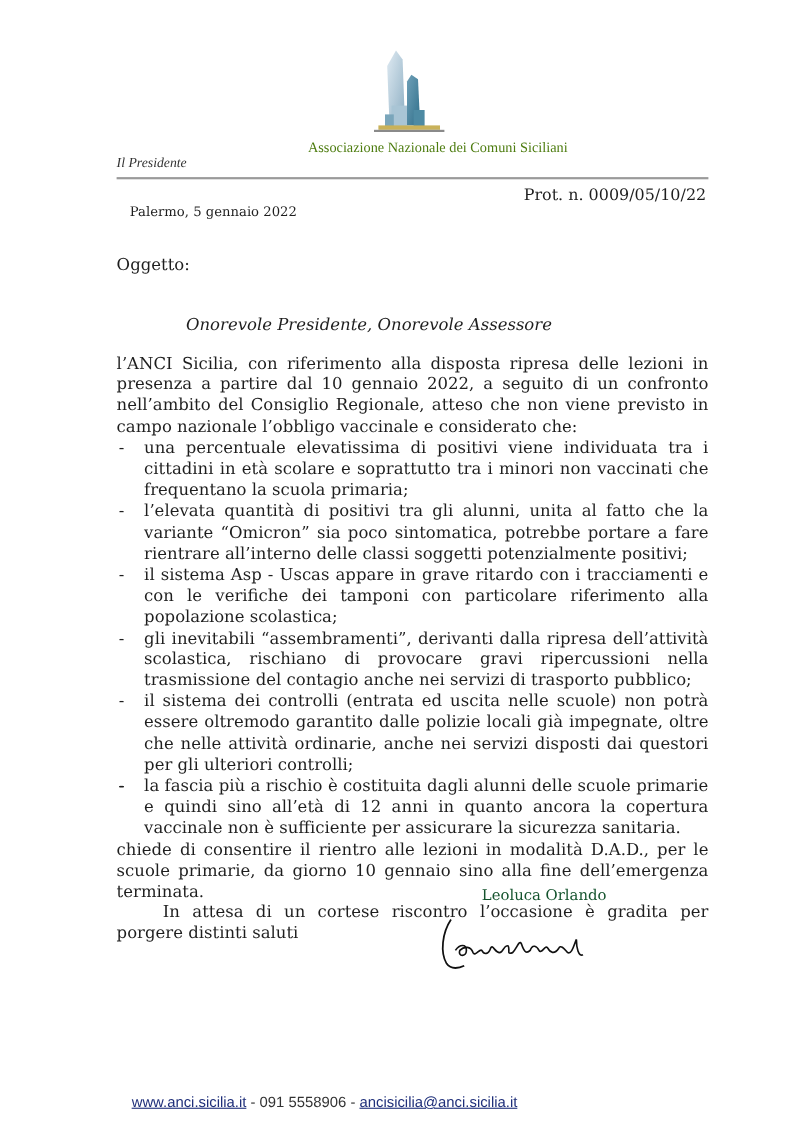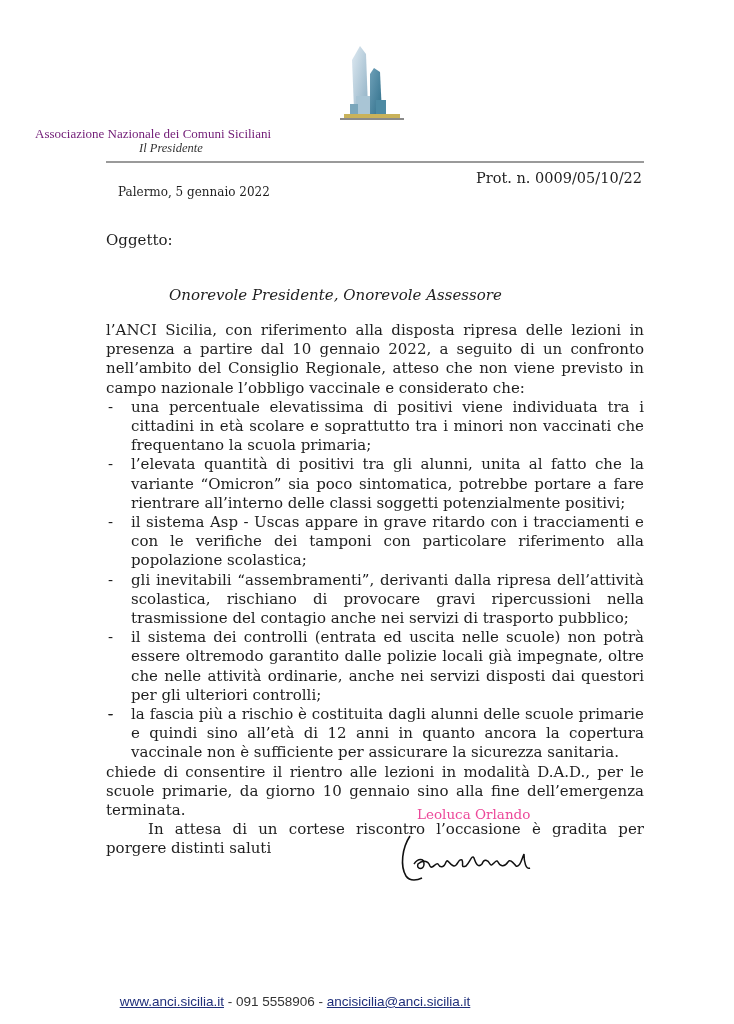--- a/index.html
+++ b/index.html
@@ -1,37 +1,37 @@
 <!DOCTYPE html>
 <html><head>
   <meta charset="utf-8">
   <style>
     html, body { margin: 0; padding: 0; background: #ffffff; }
     body { width: 734px; height: 1024px; position: relative; overflow: hidden; color: #1e1e1e; }
     .serif { font-family: "DejaVu Serif", "Liberation Serif", serif; }
     .lserif { font-family: "Liberation Serif", serif; }
     #logo { position: absolute; left: 330px; top: 38px; width: 82px; height: 88px; }
-    #org-name { position: absolute; left: 0; width: 726px; top: 126px; font-size: 13px; color: #701a75; }
+    #org-name { position: absolute; left: 0; width: 726px; top: 126px; text-align: center; font-size: 13px; color: #4d7c0f; }
     #org-name span { position: relative; left: 35px; }
-    #role { position: absolute; left: 106px; top: 141px; font-style: italic; font-size: 12.5px; color: #333; margin-left: 33px; }
+    #role { position: absolute; left: 106px; top: 141px; font-style: italic; font-size: 12.5px; color: #333; }
     #hr { position: absolute; left: 106px; top: 161px; width: 538px; height: 2px; background: #9a9a9a; }
     #prot { position: absolute; right: 92px; top: 170px; font-size: 14.5px; }
     #date { position: absolute; left: 118px; top: 185px; font-size: 12px; }
     .txt { font-size: 15px; line-height: 19.2px; }
     #subject { position: absolute; left: 106px; top: 231px; width: 538px; }
     #subject .lbl { position: absolute; left: 0; top: 0; }
     #subject .val { margin-left: 63px; text-align: justify; text-align-last: left; }
     #greeting { position: absolute; left: 169px; top: 286px; font-style: italic; }
     #body { position: absolute; left: 106px; top: 321px; width: 538px; }
     #body p { margin: 0; text-align: justify; }
     ul.items { list-style: none; margin: 0; padding: 0; }
     ul.items li { position: relative; padding-left: 25px; text-align: justify; }
     ul.items li .dash { position: absolute; left: 2px; top: 0; }
     .indent { text-indent: 42px; }
-    #signer { position: absolute; left: 417px; top: 806px; font-size: 13.5px; color: #ec4899; }
+    #signer { position: absolute; left: 438px; top: 806px; font-size: 13.5px; color: #14532d; }
     #signature { position: absolute; left: 398px; top: 828px; width: 160px; height: 60px; }
     #footer { position: absolute; left: 0; width: 590px; top: 994px; text-align: center; font-family: "Liberation Sans", sans-serif; font-size: 13.5px; color: #333; }
     #footer a { color: #1f2f7a; text-decoration: underline; }
   </style>
 </head>
 <body>
 
 <svg id="logo" viewBox="0 0 82 88">
   <defs>
     <linearGradient id="g1" x1="0" y1="0" x2="1" y2="1">

